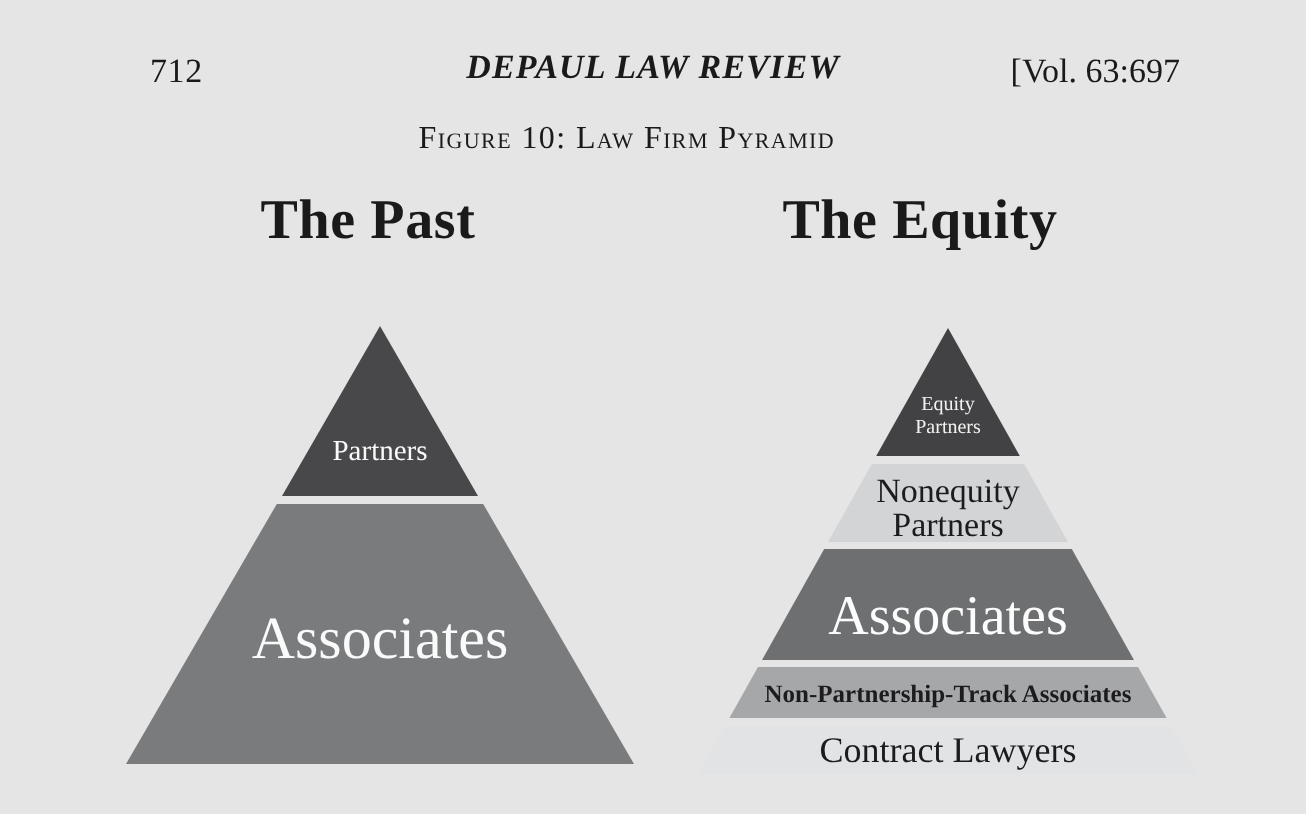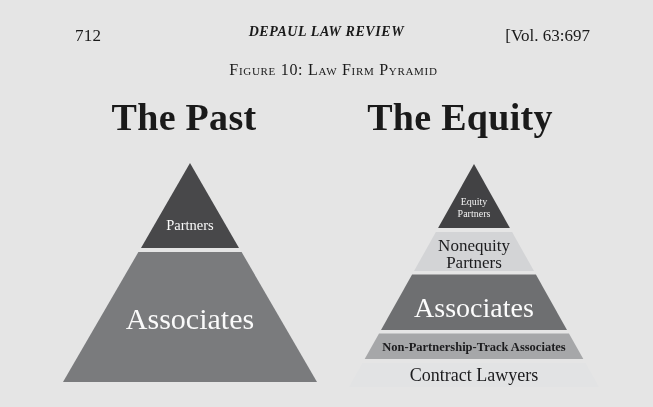--- a/index.html
+++ b/index.html
@@ -17,40 +17,39 @@
     color: #1a1a1a;
   }
   .header { position: absolute; top: 0; left: 0; width: 100%; height: 50px; }
   .page-number {
     position: absolute; top: 26px; left: 75px;
     font-size: 17px; letter-spacing: 0.3px;
   }
   .journal-title {
     position: absolute; top: 24px; left: 0; width: 100%;
     text-align: center;
-    font-size: 14px; font-style: italic; font-weight: bold;
+    font-size: 17px; font-style: italic; font-weight: bold;
     letter-spacing: 0.6px;
   }
   .volume-ref {
     position: absolute; top: 26px; right: 63px;
     font-size: 17px;
     text-align: center;
   }
   .figure-caption {
     position: absolute; top: 61px; left: 0; width: 96%;
     text-align: center;
     font-size: 16px;
     font-variant: small-caps;
     letter-spacing: 0.7px;
-    margin-left: 20px;
   }
   .pyramid-title {
     position: absolute; top: 95px;
     text-align: center;
-    font-size: 38px; font-weight: bold;
+    font-size: 28px; font-weight: bold;
     letter-spacing: 0.3px;
   }
   .past-title  { left: 57px;  width: 254px; }
   .future-title{ left: 335px; width: 250px; }
   .figure-svg { position: absolute; top: 0; left: 0; }
   .tier-label {
     font-family: "Liberation Serif", "DejaVu Serif", serif;
   }
 </style>
 </head>

